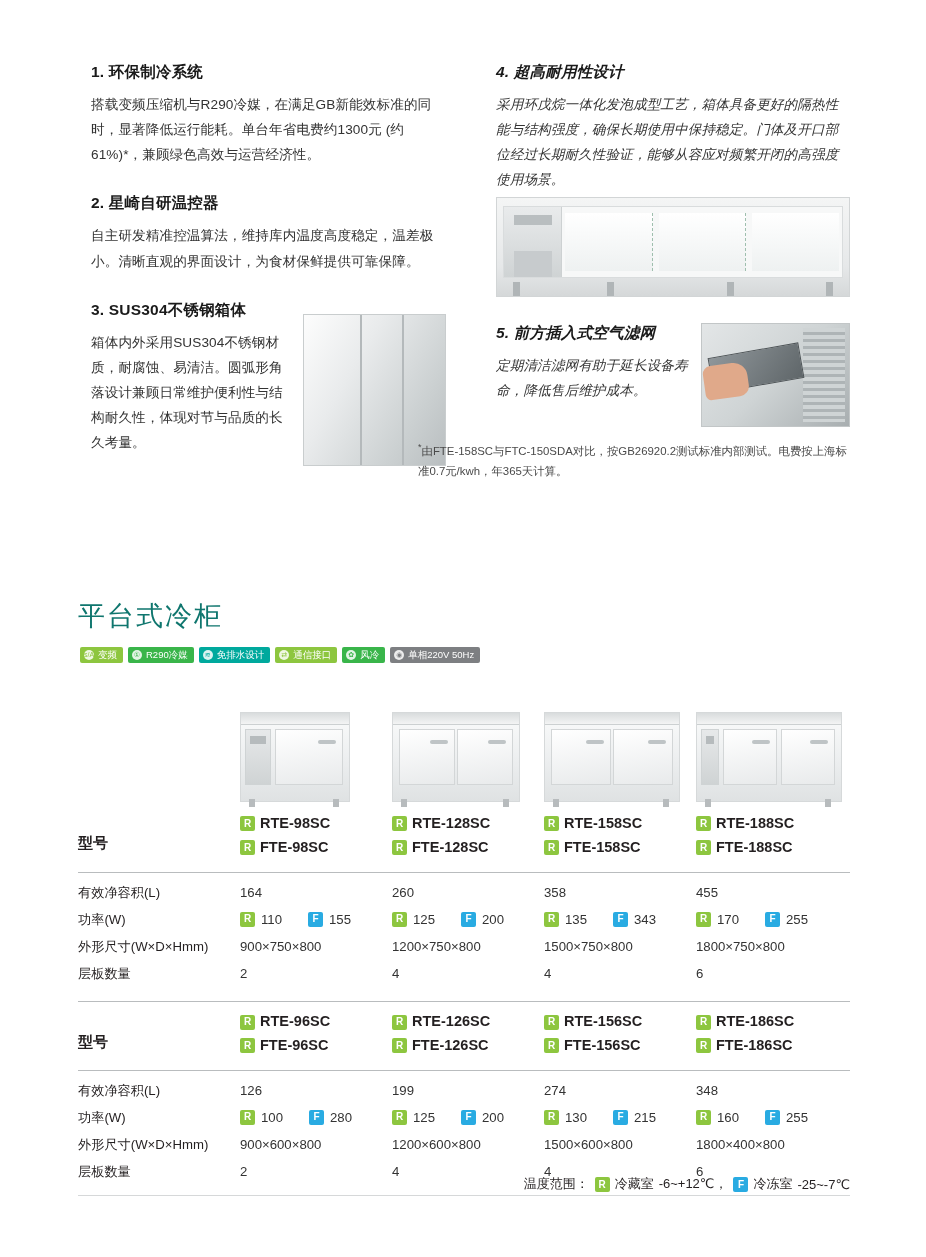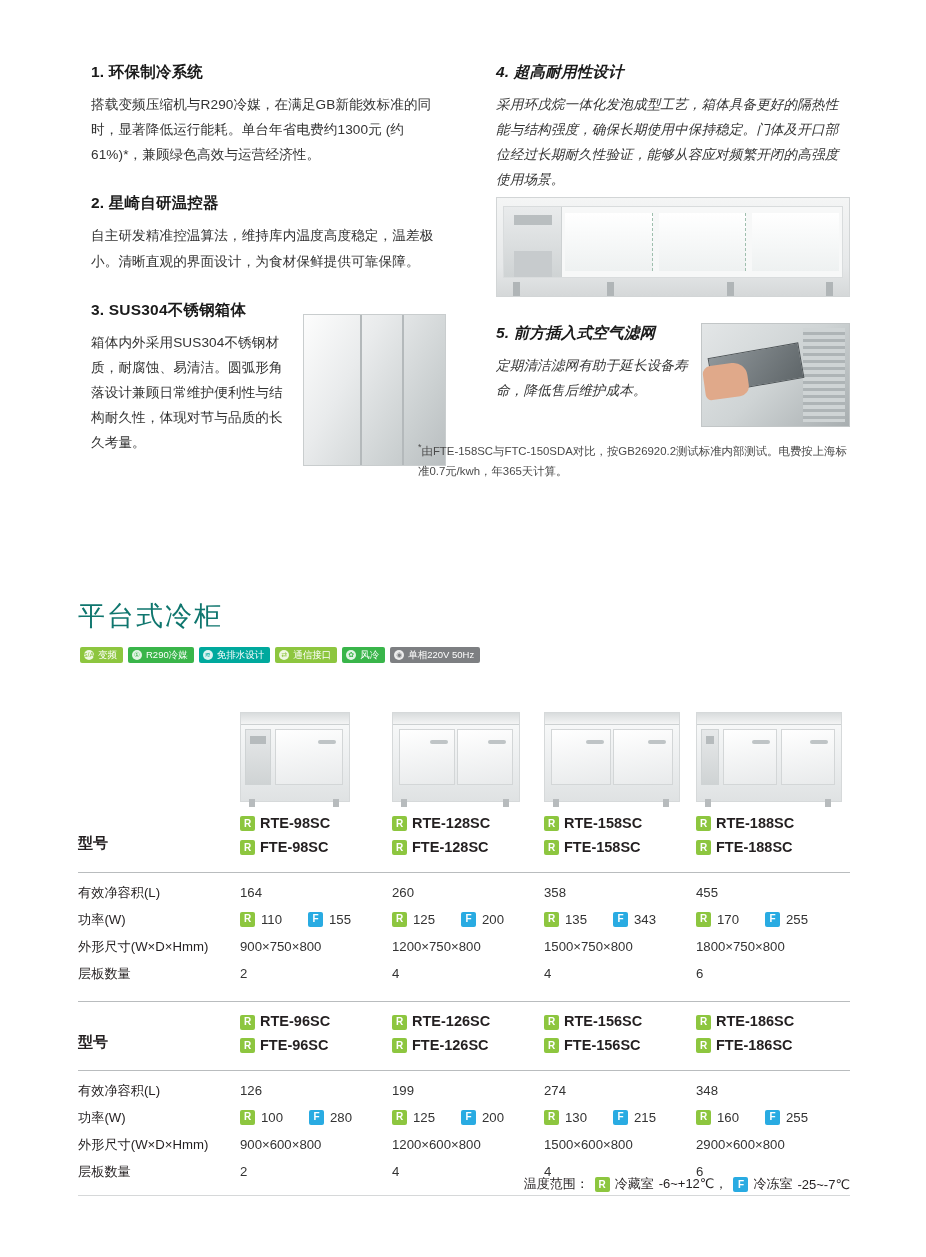--- a/index.html
+++ b/index.html
@@ -520,21 +520,21 @@
             <span class="badge f">F</span>
             <span>255</span>
           </span>
         </div>
     </div>
     <div class="spec">
       <div class="pcell-label">外形尺寸(W×D×Hmm)</div>
       <div class="pcell">900×600×800</div>
       <div class="pcell">1200×600×800</div>
       <div class="pcell">1500×600×800</div>
-      <div class="pcell wide">2900×600×800</div>
+      <div class="pcell wide">1800×400×800</div>
     </div>
     <div class="spec">
       <div class="pcell-label">层板数量</div>
       <div class="pcell">2</div>
       <div class="pcell">4</div>
       <div class="pcell">4</div>
       <div class="pcell wide">6</div>
     </div>
   </div>
 

